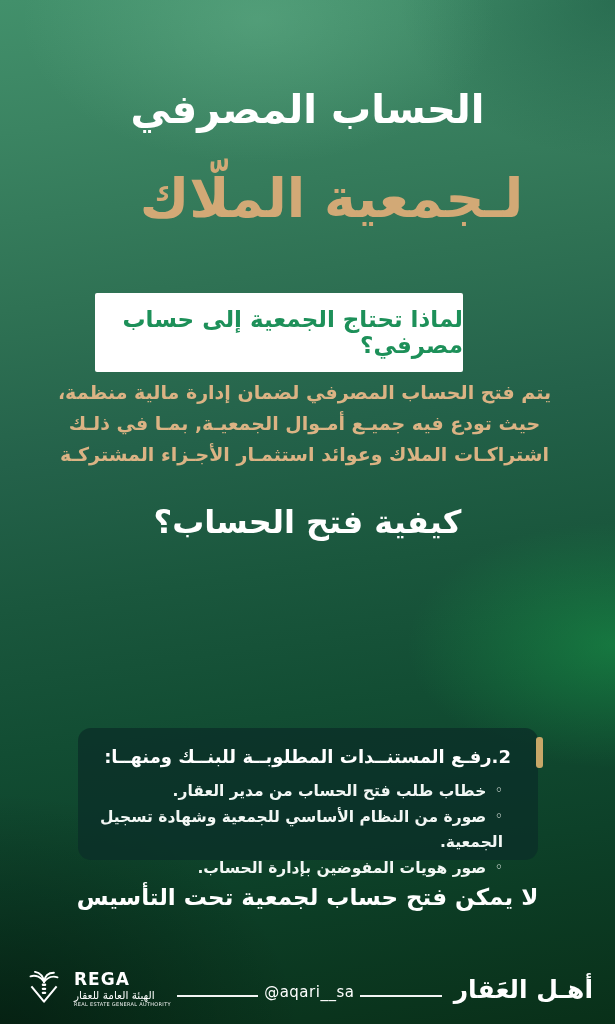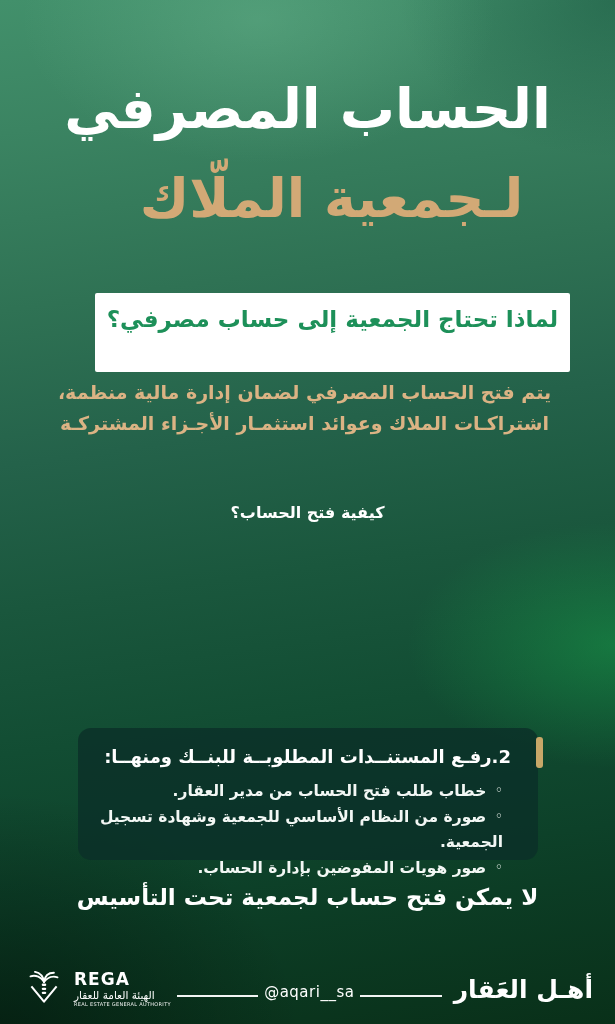--- a/index.html
+++ b/index.html
@@ -11,33 +11,33 @@
     direction:rtl;
     font-family:"DejaVu Sans",sans-serif;
     background:
       radial-gradient(55% 20% at 42% 2%, rgba(125,200,160,0.30), transparent 70%),
       radial-gradient(45% 16% at 100% 63%, rgba(25,160,75,0.50), transparent 75%),
       radial-gradient(70% 35% at 0% 102%, rgba(0,12,6,0.55), transparent 70%),
       radial-gradient(50% 22% at 100% 0%, rgba(12,70,52,0.40), transparent 70%),
       linear-gradient(172deg,#42906b 0%,#3b8462 12%,#2f7254 28%,#24624a 42%,#1a573d 55%,#124d33 68%,#0d4129 82%,#093019 100%);
   }
   .title{position:absolute;top:64px;left:0;right:0;text-align:center;color:#fff;font-weight:bold;}
-  .title .l1{font-size:55px;line-height:90px;color:#ffffff;}
+  .title .l1{font-size:40px;line-height:90px;color:#ffffff;}
   .title .l2{font-size:54px;line-height:90px;color:#d2a976;padding-left:48px;}
   .question-box{
-    position:absolute;top:293px;left:95px;width:475px;height:79px;
+    position:absolute;top:293px;left:95px;width:368px;height:79px;
     background:#ffffff;border-radius:2px;
     display:flex;justify-content:center;align-items:flex-start;
     box-sizing:border-box;padding-top:13px;
   }
   .question-box span{color:#1d9059;font-size:23px;font-weight:bold;}
   .intro{position:absolute;top:377px;left:0;right:6px;text-align:center;
     color:#dbb384;font-size:19px;font-weight:bold;line-height:31px;}
   .how{position:absolute;top:503px;left:0;right:0;margin:0;text-align:center;
-    color:#ffffff;font-size:16px;font-weight:bold;}
+    color:#ffffff;font-size:32px;font-weight:bold;}
   .card{
     position:absolute;left:78px;width:460px;
     background:rgba(11,48,40,0.82);
     border-radius:13px;color:#fff;box-sizing:border-box;
   }
   .card .accent{
     position:absolute;top:9px;left:-5px;width:7px;height:31px;
     background:#c8a768;border-radius:3px;
   }
   
@@ -73,20 +73,21 @@
     <div class="l1">الحساب المصرفي</div>
     <div class="l2">لـجمعية الملّاك</div>
   </header>
 
   <div class="question-box">
     <span>لماذا تحتاج الجمعية إلى حساب مصرفي؟</span>
   </div>
 
   <div class="intro">
     <div>يتم فتح الحساب المصرفي لضمان إدارة مالية منظمة،</div>
+    <div>حيث تودع فيه جميـع أمـوال الجمعيـة, بمـا في ذلـك</div>
     <div>اشتراكـات الملاك وعوائد استثمـار الأجـزاء المشتركـة</div>
   </div>
 
   <h2 class="how">كيفية فتح الحساب؟</h2>
 
 
   <section class="card card2">
     <span class="accent"></span>
     <div class="heading">2.رفـع المستنــدات المطلوبــة للبنــك ومنهــا:</div>
     <ul>

